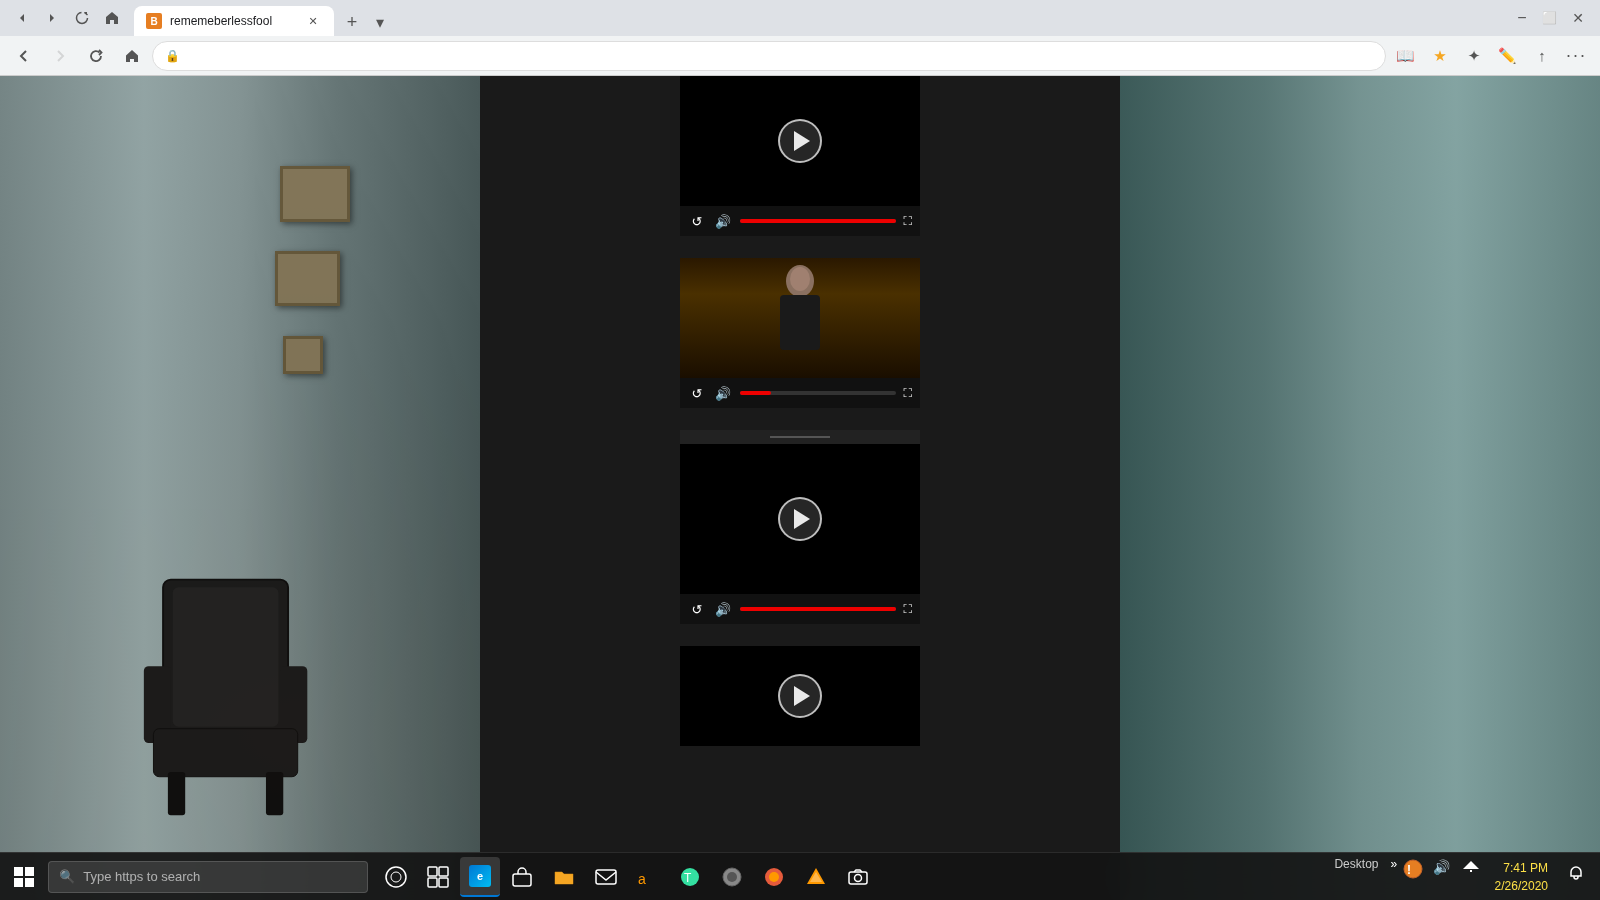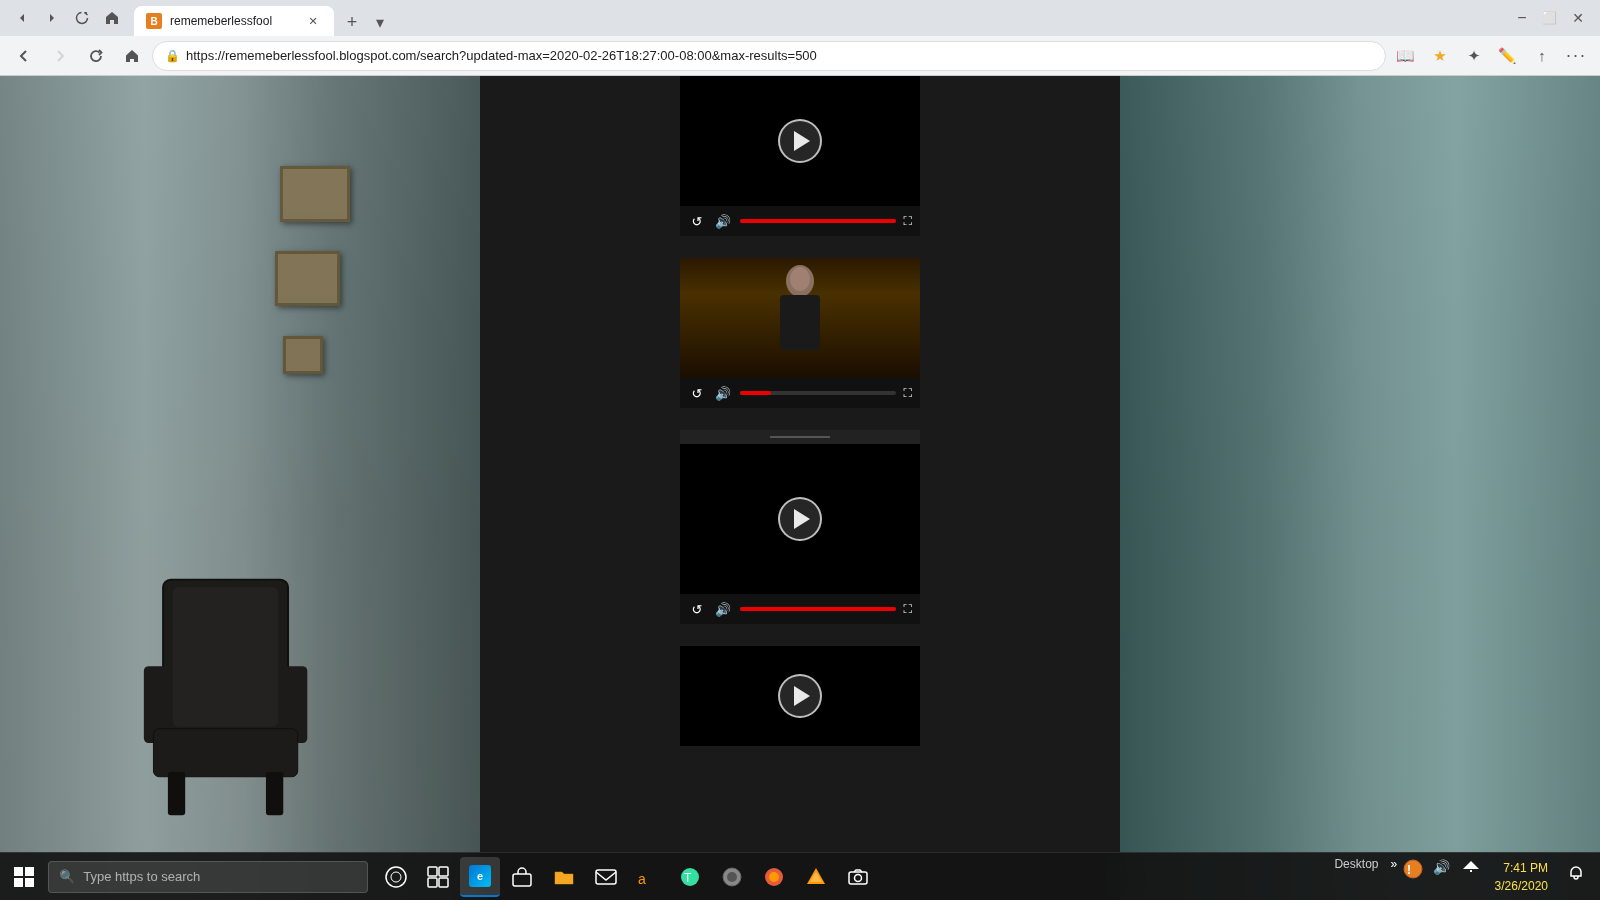--- a/index.html
+++ b/index.html
@@ -272,21 +272,20 @@
           <polyline points="11,2 13.5,4.5 11,7"></polyline>
         </svg>
     </div>
     <div class="addr-btn">
       <svg width="16" height="16" viewBox="0 0 16 16" fill="#555">
           <path d="M2 7.5L8 2l6 5.5V14H10v-3H6v3H2z"></path>
         </svg>
     </div>
     <div id="url-bar">
       <span id="url-bar-lock">🔒</span>
-      <span id="url-text">https://rememeberlessfool.blogspot.com/search?updated-max=2020-02-26T18:27:00-08:00&amp;max-results=500</span>
     </div>
     <div class="addr-right">
       <div class="addr-right-btn">📖</div>
       <div class="addr-right-btn star-icon">★</div>
       <div class="addr-right-btn">✦</div>
       <div class="addr-right-btn">✏️</div>
       <div class="addr-right-btn">↑</div>
       <div class="addr-right-btn" style="font-size:18px;letter-spacing:1px;">···</div>
     </div>
   </div>
@@ -519,21 +518,21 @@
 
     <div class="sys-icon">
       <svg width="16" height="14" viewBox="0 0 16 14" fill="#fff">
         <path d="M0 10l8-8 8 8M3 7l5-5 5 5M6 4l2-2 2 2"></path>
         <rect x="7" y="11" width="2" height="2" fill="#fff"></rect>
       </svg>
     </div>
 
     <div id="clock">
       <div>7:41 PM</div>
-      <div>3/26/2020</div>
+      <div>2/26/2020</div>
     </div>
 
     <div id="notif-btn">
       <svg width="16" height="16" viewBox="0 0 16 16" fill="none" stroke="#fff" stroke-width="1.5">
         <path d="M8 2a5 5 0 015 5v4H3V7a5 5 0 015-5z"></path>
         <path d="M6 11v1a2 2 0 004 0v-1"></path>
       </svg>
     </div>
   </div>
 </div>

